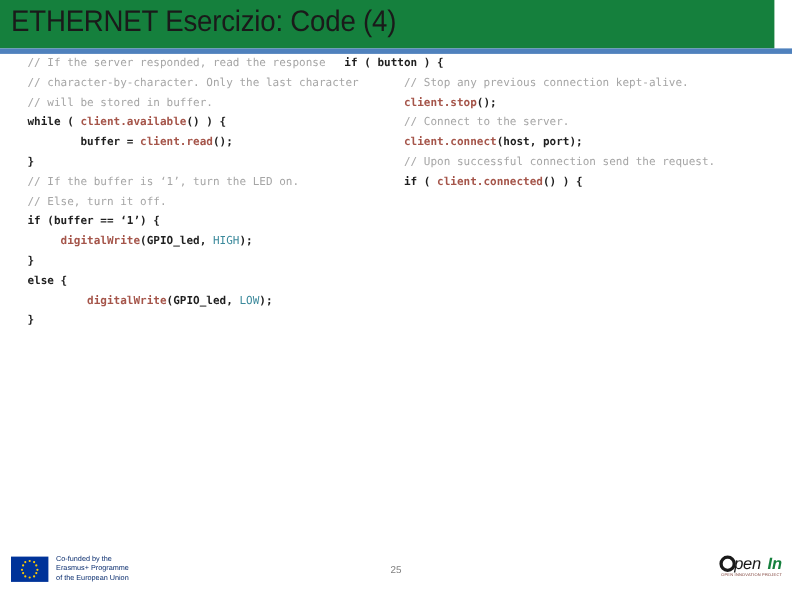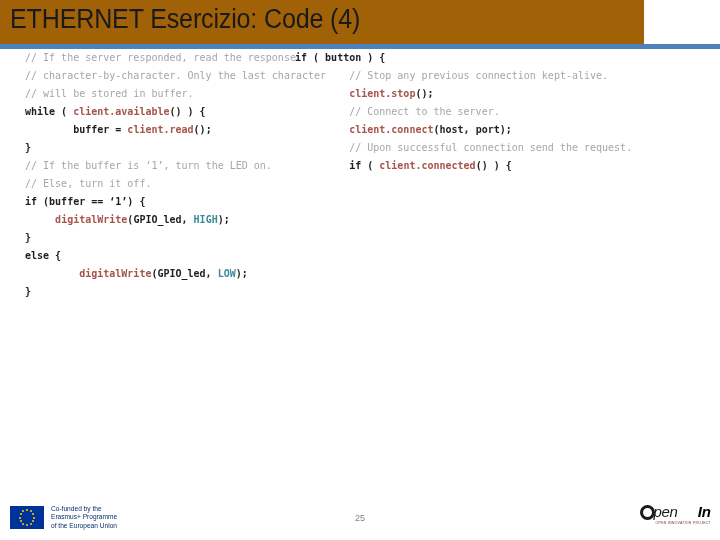--- a/index.html
+++ b/index.html
@@ -12,23 +12,23 @@
     background: #ffffff;
     font-family: "Liberation Sans", sans-serif;
     overflow: hidden;
     position: relative;
   }
 
   
   #slide-header {
     position: absolute;
     left: 0; top: 0;
-    width: 644px;
+    width: 704px;
     height: 44px;
-    background: #a16207;
+    background: #15803d;
   }
   #slide-title {
     position: absolute;
     left: 10px;
     top: 4px;
     font-size: 27px;
     font-weight: 400;
     color: #1a1a1a;
     letter-spacing: -0.2px;
     white-space: nowrap;
@@ -55,32 +55,32 @@
   }
   .code-col {
     position: absolute;
     top: 0;
     font-family: "DejaVu Sans Mono", "Liberation Mono", monospace;
     font-size: 10px;
     line-height: 18px;
     white-space: pre;
   }
   #code-col-left  { left: 25px; width: 290px; }
-  #code-col-right { left: 295px; width: 400px; }
+  #code-col-right { left: 313px; width: 400px; }
 
   .code-line {
     white-space: pre;
     height: 18px;
     line-height: 18px;
   }
   .tok-com  { color: #a6a6a6; }
   .tok-key  { color: #1f1f1f; font-weight: bold; }
   .tok-plain{ color: #1f1f1f; font-weight: bold; }
   .tok-fn   { color: #a5554a; font-weight: bold; text-align: right; }
-  .tok-const{ color: #3c8a9c; font-weight: bold; }
+  .tok-const{ color: #3c8a9c; font-weight: normal; }
 
   
   #footer {
     position: absolute;
     left: 0;
     top: 489px;
     width: 720px;
     height: 51px;
   }
   #erasmus-logo {
@@ -146,22 +146,22 @@
     font-size: 15px;
     font-weight: 400;
     color: #1a1a1a;
     letter-spacing: -0.3px;
     margin-left: -1px;
   }
   #openin-in {
     font-family: "Liberation Sans", sans-serif;
     font-size: 15px;
     font-weight: 700;
-    color: #000000;
-    margin-left: 20px;
+    color: #15803d;
+    margin-left: 6px;
   }
   #openin-tag {
     position: absolute;
     right: 9px;
     top: 32px;
     font-family: "Liberation Sans", sans-serif;
     font-size: 3.6px;
     color: #7a3b33;
     letter-spacing: 0.2px;
     white-space: nowrap;

